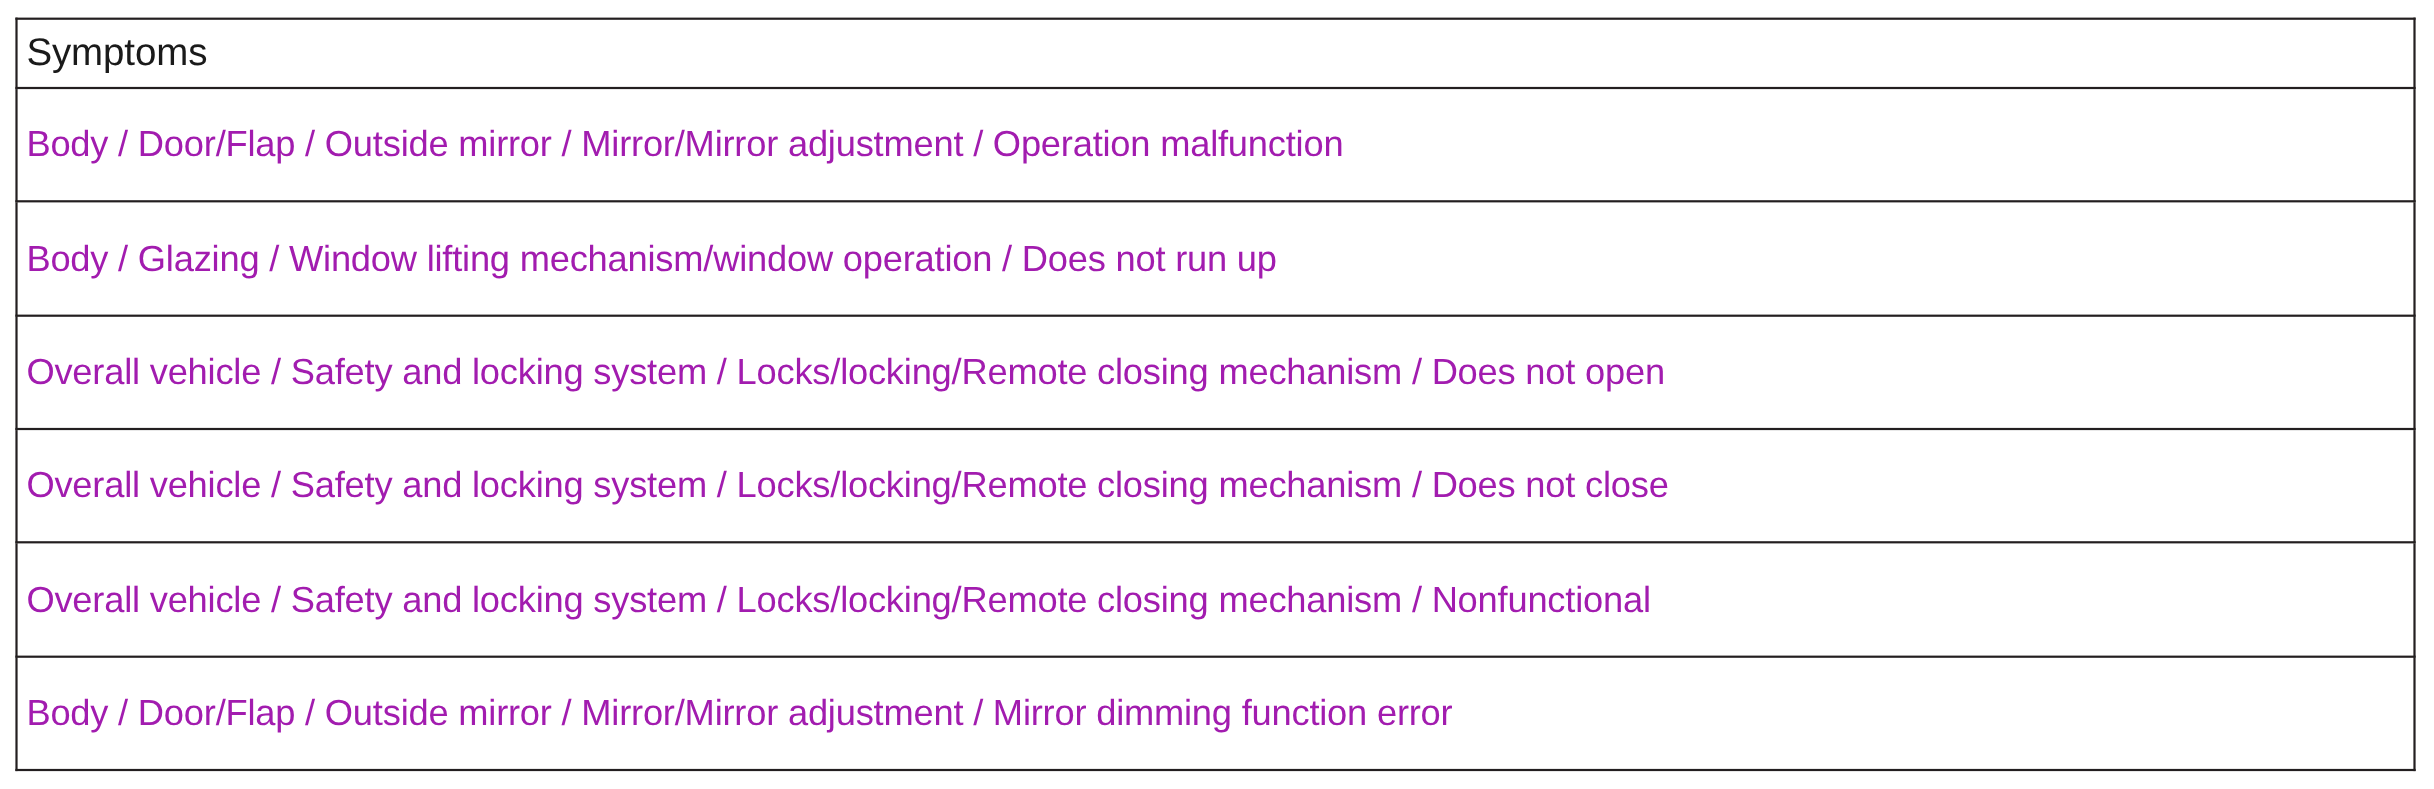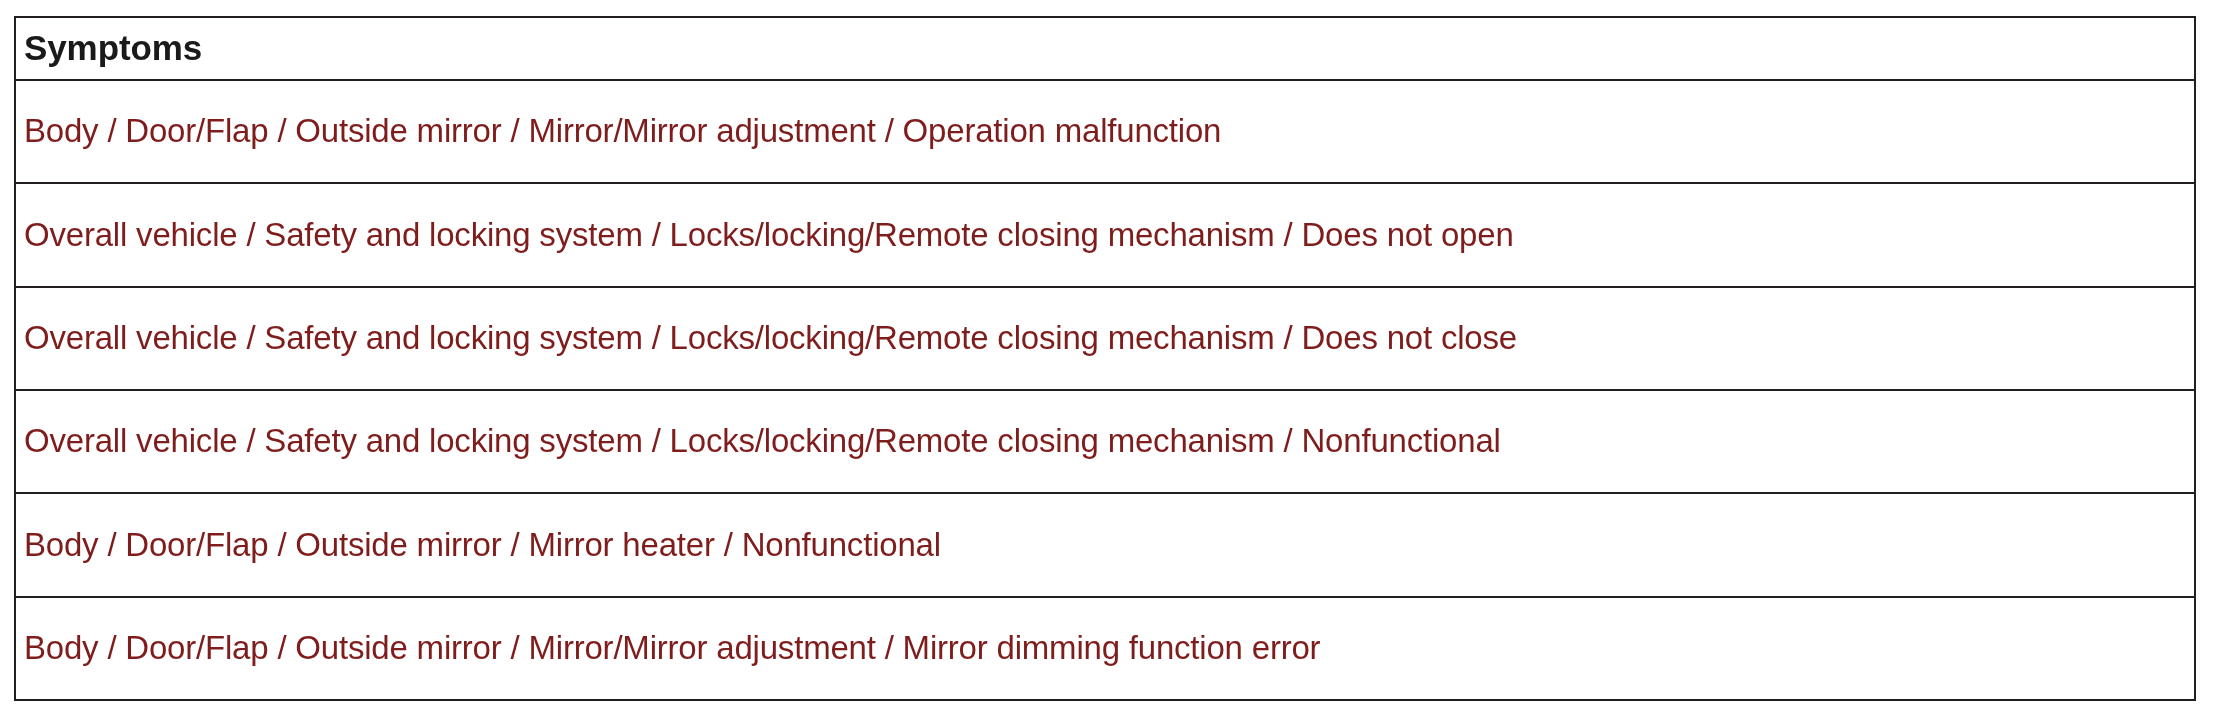--- a/index.html
+++ b/index.html
@@ -36,66 +36,66 @@
   table.symptoms-table th,
   table.symptoms-table td {
     border: 2px solid #231f20;
   }
 
   table.symptoms-table th.symptoms-header-cell {
     height: 61px;
     padding: 0 12px 0 8px;
     text-align: left;
     vertical-align: middle;
-    font-weight: 700;
+    font-weight: 400;
     font-size: 35px;
     line-height: 1.05;
     color: #1a1a1a;
     letter-spacing: -0.1px;
     white-space: nowrap;
     overflow: hidden;
   }
 
   table.symptoms-table td.symptoms-cell {
     height: 69px;
     padding: 0 0 0 8px;
     text-align: left;
     vertical-align: middle;
     font-size: 33px;
     line-height: 1.05;
-    color: #7f1d1d;
+    color: #a21caf;
     letter-spacing: -0.2px;
     white-space: nowrap;
     overflow: hidden;
   }
 </style>
 </head>
 <body>
 
 <div id="symptoms-table-wrap">
   <table class="symptoms-table">
     <thead>
       <tr>
         <th class="symptoms-header-cell">Symptoms</th>
       </tr>
     </thead>
     <tbody>
       <tr>
         <td class="symptoms-cell">Body / Door/Flap / Outside mirror / Mirror/Mirror adjustment / Operation malfunction</td>
       </tr>
       <tr>
+        <td class="symptoms-cell">Body / Glazing / Window lifting mechanism/window operation / Does not run up</td>
+      </tr>
+      <tr>
         <td class="symptoms-cell">Overall vehicle / Safety and locking system / Locks/locking/Remote closing mechanism / Does not open</td>
       </tr>
       <tr>
         <td class="symptoms-cell">Overall vehicle / Safety and locking system / Locks/locking/Remote closing mechanism / Does not close</td>
       </tr>
       <tr>
         <td class="symptoms-cell">Overall vehicle / Safety and locking system / Locks/locking/Remote closing mechanism / Nonfunctional</td>
       </tr>
       <tr>
-        <td class="symptoms-cell">Body / Door/Flap / Outside mirror / Mirror heater / Nonfunctional</td>
-      </tr>
-      <tr>
         <td class="symptoms-cell">Body / Door/Flap / Outside mirror / Mirror/Mirror adjustment / Mirror dimming function error</td>
       </tr>
     </tbody>
   </table>
 </div>
 
 </body></html>

